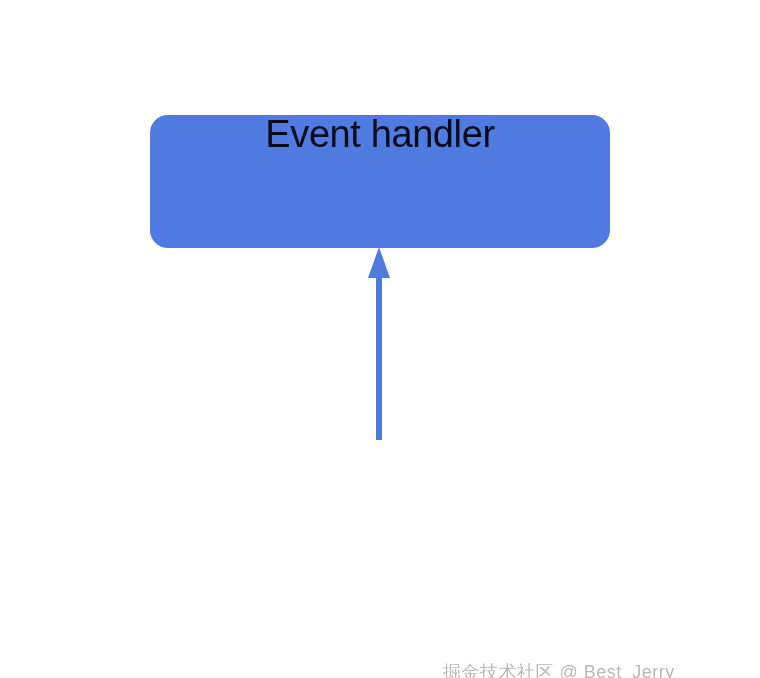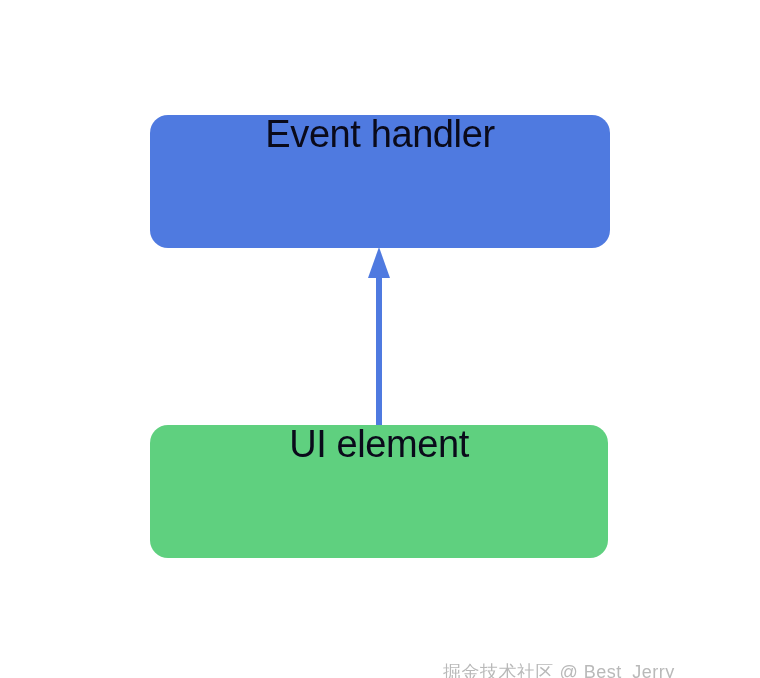--- a/index.html
+++ b/index.html
@@ -83,19 +83,16 @@
 
   <div class="node" id="node-event-handler">
     <span class="node-label">Event handler</span>
   </div>
 
   <svg id="edge-ui-to-handler" viewBox="0 0 100 200">
     <line x1="49" y1="200" x2="49" y2="22" stroke="#4f7ae0" stroke-width="6"></line>
     <polygon points="49,7 60,38 38,38" fill="#4f7ae0"></polygon>
   </svg>
 
-  <div class="node" id="node-ui-element">
-    <span class="node-label">UI element</span>
-  </div>
 
   <div id="watermark">掘金技术社区 @ Best_Jerry</div>
 
 </div>
 
 </body></html>

